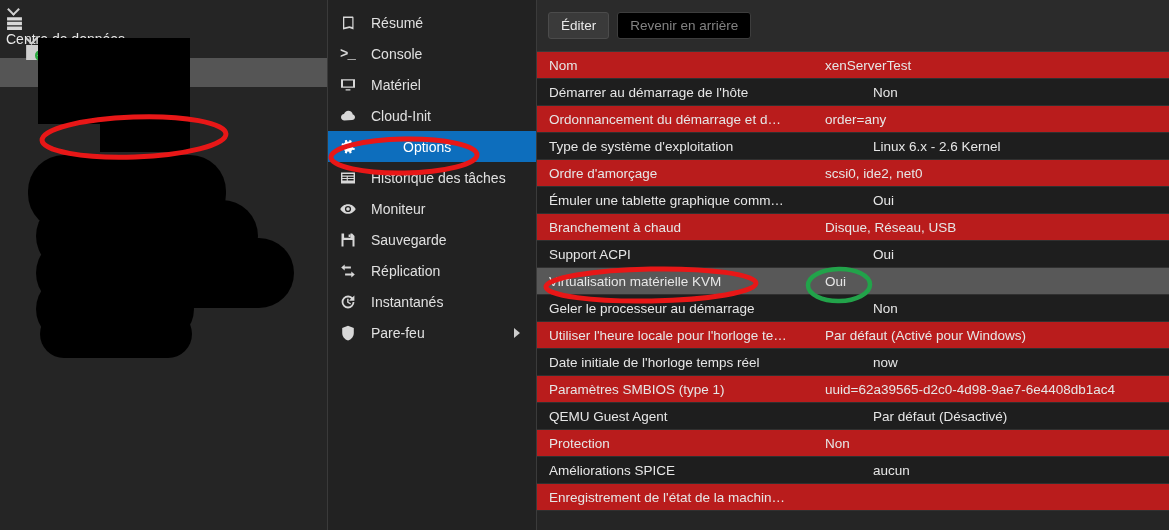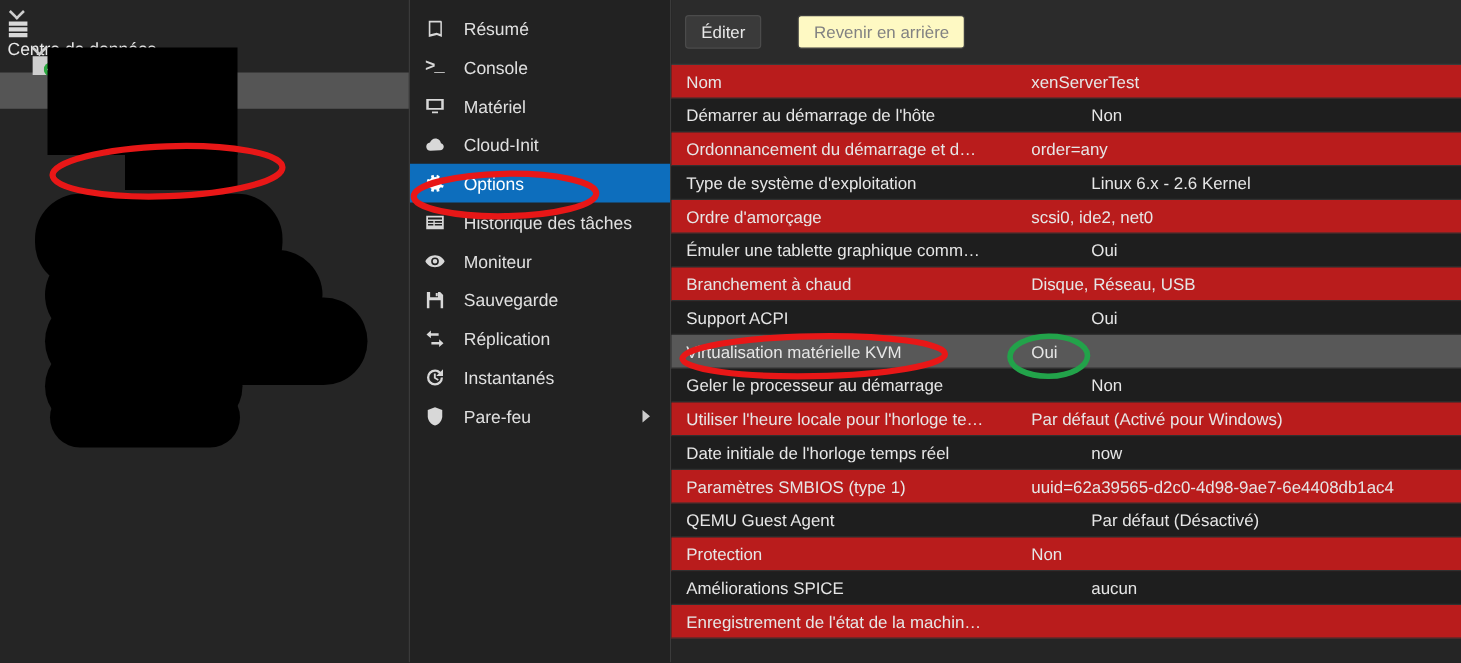--- a/index.html
+++ b/index.html
@@ -61,21 +61,21 @@
   .menu-item {
     height: 31px;
     display: flex;
     align-items: center;
     padding-left: 12px;
     font-size: 14px;
     color: #e0e0e0;
     white-space: nowrap;
     position: relative;
   }
-  .menu-item.active { background: #0d6ebd; color: #ffffff; }
+  .menu-item.active { background: #0d6ebd; color: #ffffff; gap: 32px; }
   .micon {
     width: 22px; flex: 0 0 22px;
     margin-right: 9px;
     display: flex; align-items: center; justify-content: flex-start;
     color: #d8d8d8;
   }
   .menu-item.active .micon { color: #ffffff; }
   .sub-arrow {
     position: absolute; right: 16px; top: 50%;
     transform: translateY(-50%);
@@ -107,21 +107,21 @@
   .tb-btn {
     height: 27px;
     padding: 0 12px;
     display: flex; align-items: center;
     font-size: 13.5px;
     color: #e9e9e9;
     background: #3a3a3a;
     border: 1px solid #4b4b4b;
     border-radius: 3px;
   }
-  .tb-btn.disabled { color: #828282; background: #fef9c3; border-color: #3d3d3d; margin-left: 21px; }
+  .tb-btn.disabled { color: #828282; background: #000000; border-color: #3d3d3d; }
 
   #table { flex: 1 1 auto; }
   .row {
     height: 27px;
     display: flex;
     align-items: center;
     font-size: 13.5px;
     color: #e6e6e6;
     border-bottom: 1px solid #303030;
     white-space: nowrap;

